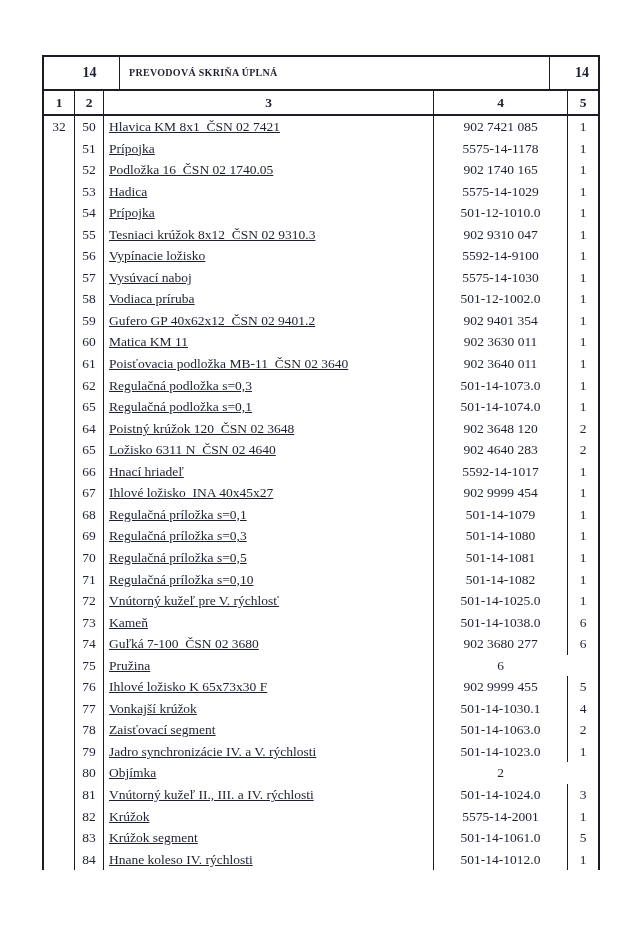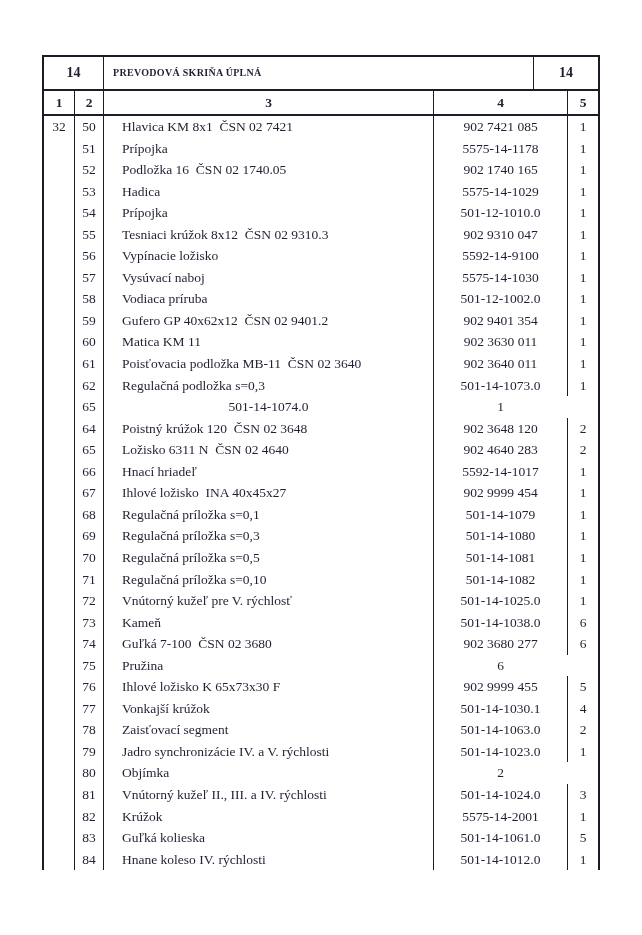--- a/index.html
+++ b/index.html
@@ -27,20 +27,21 @@
     border-left: 2px solid #1c1c26;
     border-right: 2px solid #1c1c26;
   }
   .title-row {
     box-sizing: border-box;
     height: 36px;
     border-top: 2px solid #1c1c26;
     border-bottom: 2px solid #1c1c26;
     display: grid;
     grid-template-columns: 59px 430px 65px;
+    padding-left: 16px;
   }
   .header-row {
     box-sizing: border-box;
     height: 25px;
     border-bottom: 2px solid #1c1c26;
     display: grid;
     grid-template-columns: 30px 29px 330px 134px 31px;
   }
   .row {
     box-sizing: border-box;
@@ -69,22 +70,23 @@
   .tcell-title {
     justify-content: flex-start;
     padding-left: 9px;
     font-weight: bold;
     font-size: 10px;
     letter-spacing: 0.3px;
   }
   .header-row .cell { font-weight: bold; font-size: 13.5px; }
   .name-cell {
     justify-content: flex-start;
-    padding-left: 18px;
+    padding-left: 5px;
     white-space: pre;
+    text-decoration: underline;
   }
 </style>
 </head>
 <body>
 
 <div class="page">
   <div class="parts-table">
 
     <div class="title-row">
       <div class="cell tcell-left">14</div>
@@ -188,20 +190,21 @@
         <div class="row">
           <div class="cell group-cell"></div>
           <div class="cell pos-cell">62</div>
           <div class="cell name-cell">Regulačná podložka s=0,3</div>
           <div class="cell part-no-cell">501-14-1073.0</div>
           <div class="cell qty-cell">1</div>
         </div>
         <div class="row">
           <div class="cell group-cell"></div>
           <div class="cell pos-cell">65</div>
+          <div class="cell name-cell">Regulačná podložka s=0,1</div>
           <div class="cell part-no-cell">501-14-1074.0</div>
           <div class="cell qty-cell">1</div>
         </div>
         <div class="row">
           <div class="cell group-cell"></div>
           <div class="cell pos-cell">64</div>
           <div class="cell name-cell">Poistný krúžok 120  ČSN 02 3648</div>
           <div class="cell part-no-cell">902 3648 120</div>
           <div class="cell qty-cell">2</div>
         </div>
@@ -325,21 +328,21 @@
         <div class="row">
           <div class="cell group-cell"></div>
           <div class="cell pos-cell">82</div>
           <div class="cell name-cell">Krúžok</div>
           <div class="cell part-no-cell">5575-14-2001</div>
           <div class="cell qty-cell">1</div>
         </div>
         <div class="row">
           <div class="cell group-cell"></div>
           <div class="cell pos-cell">83</div>
-          <div class="cell name-cell">Guľká kolieska</div>
+          <div class="cell name-cell">Krúžok segment</div>
           <div class="cell part-no-cell">501-14-1061.0</div>
           <div class="cell qty-cell">5</div>
         </div>
         <div class="row">
           <div class="cell group-cell"></div>
           <div class="cell pos-cell">84</div>
           <div class="cell name-cell">Hnane koleso IV. rýchlosti</div>
           <div class="cell part-no-cell">501-14-1012.0</div>
           <div class="cell qty-cell">1</div>
         </div>

